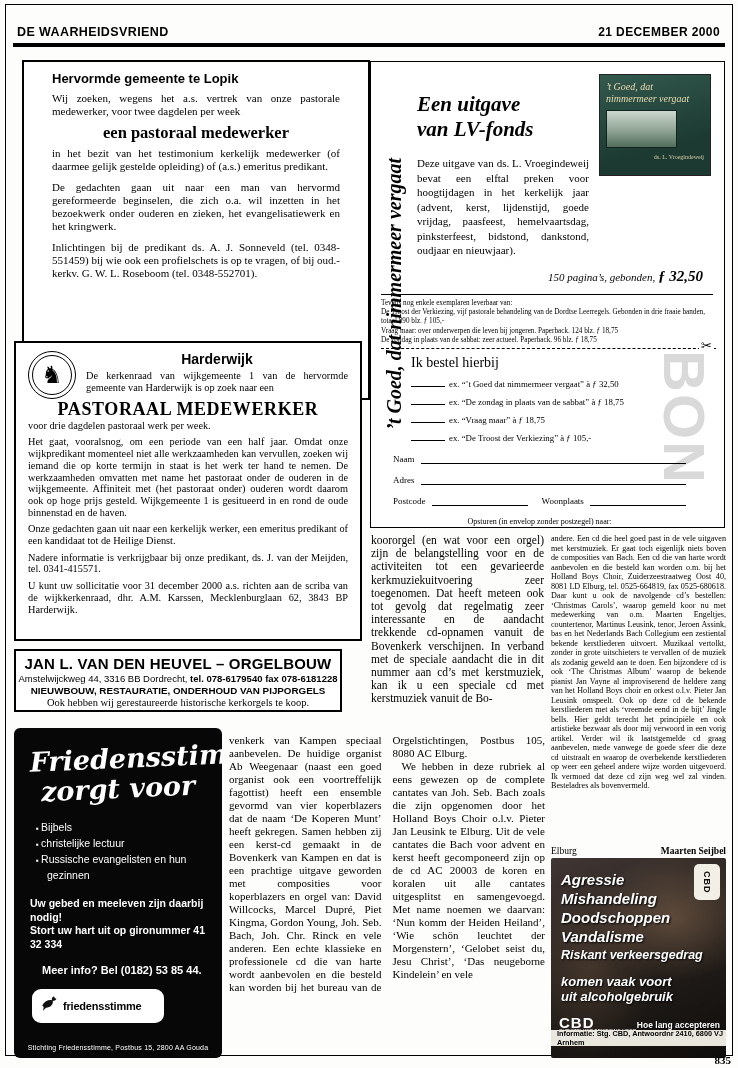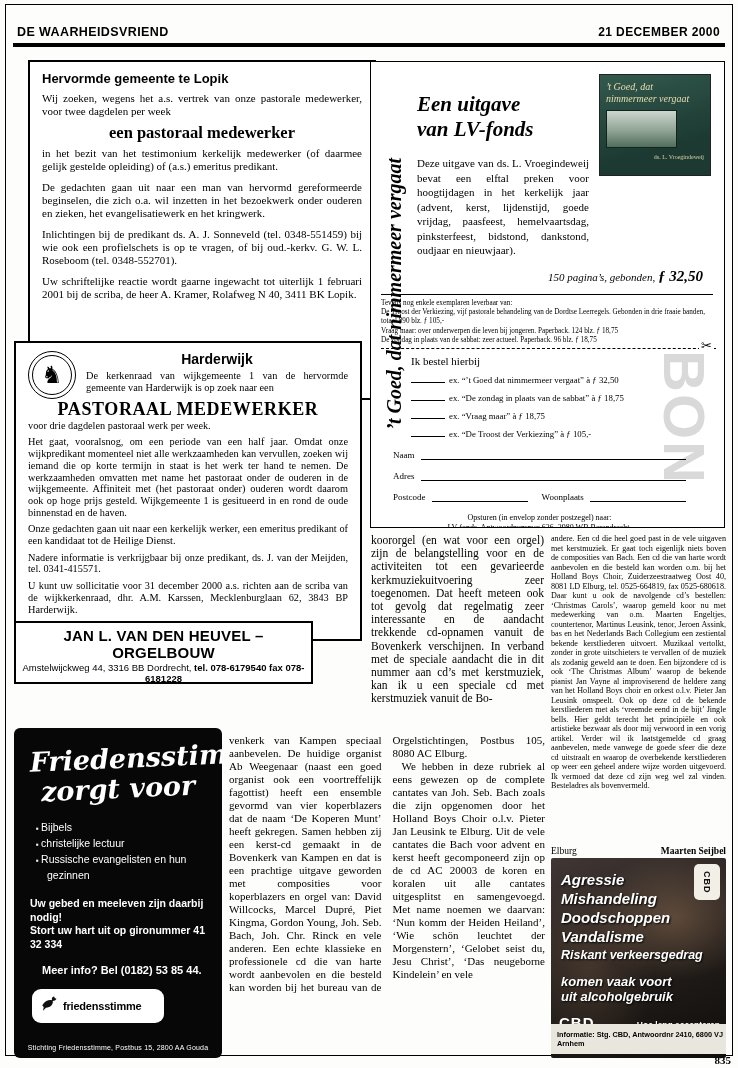--- a/index.html
+++ b/index.html
@@ -11,37 +11,37 @@
   }
   .frame { position:absolute; left:5px; top:4px; width:728px; height:1052px; border:1px solid #000; }
   .mast-left  { position:absolute; left:17px; top:25px; font:bold 12.5px "Liberation Sans",sans-serif; letter-spacing:.4px; }
   .mast-right { position:absolute; right:18px; top:25px; font:bold 12px "Liberation Sans",sans-serif; letter-spacing:.4px; }
   .thick-rule { position:absolute; left:13px; top:43px; width:712px; height:4px; background:#000; }
 
   .box { position:absolute; border:2px solid #000; background:#fff; overflow:hidden; }
   .just { text-align:justify; }
 
   
-  .lopik { left:28px; top:60px; width:348px; height:340px; padding:9px 12px; font-size:11px; line-height:13px; }
+  .lopik { left:22px; top:60px; width:348px; height:340px; padding:9px 28px; font-size:11px; line-height:13px; }
   .lopik p { margin-bottom:8px; }
   .lopik-title { font:bold 13px "Liberation Sans",sans-serif; margin-bottom:6px; }
   .lopik-vacancy { text-align:center; font-weight:bold; font-size:16.5px; margin:6px 0 8px; }
 
   
   .hw { left:14px; top:341px; width:348px; height:300px; padding:8px 12px; font-size:10.3px; line-height:11.7px; }
   .hw p { margin-bottom:5px; }
   .hw-top { display:flex; margin-bottom:4px; }
   .hw-logo { width:48px; height:48px; border:1.5px solid #000; border-radius:50%; padding:3px; flex:0 0 auto; }
   .hw-logo-inner { width:100%; height:100%; border:1px solid #000; border-radius:50%; display:flex; align-items:center; justify-content:center; font-family:"DejaVu Sans",sans-serif; font-size:24px; line-height:1; }
   .hw-right { flex:1; padding-left:10px; }
   .hw-title { text-align:center; font:bold 14px "Liberation Sans",sans-serif; margin-bottom:3px; }
   .hw-vacancy { text-align:center; font-weight:bold; font-size:18px; letter-spacing:.6px; margin:5px 0 4px; }
 
   
-  .org { left:14px; top:621px; width:299px; height:63px; border-width:2.5px; text-align:center; padding-top:4px; font-family:"Liberation Sans",sans-serif; }
+  .org { left:14px; top:649px; width:328px; height:63px; border-width:2.5px; text-align:center; padding-top:4px; font-family:"Liberation Sans",sans-serif; }
   .org-name { font-weight:bold; font-size:15px; letter-spacing:.2px; }
   .org-addr { font-size:9.5px; margin-top:1px; }
   .org-addr b { font-weight:bold; }
   .org-serv { font-weight:bold; font-size:9.8px; margin-top:1px; }
   .org-note { font-family:"Liberation Serif",serif; font-size:10.5px; margin-top:1px; }
 
   
   .fs { position:absolute; left:14px; top:728px; width:208px; height:330px; background:#070707; border-radius:6px; color:#fff; font-family:"Liberation Sans",sans-serif; overflow:hidden; }
   .fs-script { font-family:"DejaVu Serif",serif; font-style:italic; font-weight:bold; font-size:27px; line-height:30px; padding:16px 0 0 16px; transform:rotate(-2.5deg); }
   .fs-script .l2 { margin-left:10px; display:block; }
@@ -63,21 +63,21 @@
   .lv-cover-img { margin-top:5px; width:72%; height:38px; background:linear-gradient(180deg,#ccd6d0 0%,#8fa393 55%,#516d5c 100%); border:1px solid #11241e; }
   .lv-cover-author { font-size:6px; text-align:right; margin-top:6px; color:#d8cfa4; }
   .lv-body { position:absolute; left:46px; top:94px; width:172px; font-size:11px; line-height:14.5px; text-align:justify; }
   .lv-price { position:absolute; left:46px; top:206px; width:286px; text-align:right; font-size:11px; font-style:italic; }
   .lv-price b { font-size:15px; font-weight:bold; }
   .lv-small { position:absolute; left:10px; top:232px; width:332px; border-top:1px solid #000; padding-top:4px; font-size:7.2px; line-height:9.2px; }
   .lv-small b { font-weight:normal; }
   .lv-bon { position:absolute; right:6px; top:288px; writing-mode:vertical-rl; font-family:"Liberation Sans",sans-serif; font-weight:bold; font-size:58px; letter-spacing:2px; color:#d9d9d9; z-index:0; }
   .lv-form { position:absolute; left:10px; top:286px; width:335px; border-top:1px dashed #000; padding-top:6px; z-index:1; }
   .lv-scissors { position:absolute; right:2px; top:-11px; font-family:"DejaVu Sans",sans-serif; font-size:13px; background:#fff; padding:0 2px; }
-  .lv-form-head { font-size:11px; margin:0 0 7px 30px; }
+  .lv-form-head { font-size:14px; margin:0 0 7px 30px; }
   .lv-order-row { margin:0 0 7px 30px; font-size:8.8px; }
   .lv-blank { display:inline-block; width:34px; height:9px; border-bottom:1px solid #000; margin-right:4px; }
   .lv-field { display:flex; margin:11px 30px 0 12px; font-size:9px; }
   .lv-field .lbl { flex:0 0 auto; }
   .lv-field .line { flex:1; border-bottom:1px solid #000; margin-left:6px; }
   .lv-field .lbl2 { margin-left:14px; }
   .lv-send { margin:11px 30px 0 12px; font-size:8px; line-height:10px;text-align:center; }
 
   
   .art { position:absolute; text-align:justify; overflow:hidden; }
@@ -98,42 +98,41 @@
   .cbd-words { position:absolute; left:10px; top:12px; font-weight:bold; font-style:italic; text-shadow:1px 1px 2px #000; }
   .cbd-words div { line-height:19px; font-size:15px; }
   .cbd-words div:last-child { font-size:12.5px; }
   .cbd-concl { position:absolute; left:10px; top:116px; font-weight:bold; font-style:italic; font-size:13px; line-height:15px; text-shadow:1px 1px 2px #000; }
   .cbd-emblem { position:absolute; right:6px; top:6px; width:26px; height:36px; background:#f2efe6; border-radius:5px; color:#111; display:flex; align-items:center; justify-content:center; }
   .cbd-emblem span { writing-mode:vertical-rl; font-size:9px; font-weight:bold; letter-spacing:1px; }
   .cbd-bottom { position:absolute; left:8px; right:6px; bottom:18px; display:flex; align-items:flex-end; justify-content:space-between; }
   .cbd-logo { font-weight:bold; font-size:15px; letter-spacing:1px; line-height:13px; }
   .cbd-caption { font-size:4.5px; letter-spacing:.2px; line-height:5.5px; }
   .cbd-question { font-weight:bold; font-size:8.5px; line-height:10px; text-align:left; text-shadow:1px 1px 1px #000; }
-  .cbd-infobar { position:absolute; left:0; bottom:4px; width:100%; height:30px; background:#e9e6dd; color:#000; font-size:7.3px; font-weight:bold; display:flex; align-items:center; padding-left:6px; }
+  .cbd-infobar { position:absolute; left:0; bottom:12px; width:100%; height:16px; background:#e9e6dd; color:#000; font-size:7.3px; font-weight:bold; display:flex; align-items:center; padding-left:6px; }
 
   .page-num { position:absolute; right:7px; top:1054px; font:bold 11px "Liberation Serif",serif; }
 </style>
 </head>
 <body>
 
 <div>
   <div class="frame"></div>
 
   <div class="mast-left">DE WAARHEIDSVRIEND</div>
   <div class="mast-right">21 DECEMBER 2000</div>
   <div class="thick-rule"></div>
 
   <section class="box lopik">
     <h2 class="lopik-title">Hervormde gemeente te Lopik</h2>
     <p class="just">Wij zoeken, wegens het a.s. vertrek van onze pastorale medewerker, voor twee dagdelen per week</p>
     <p class="lopik-vacancy">een pastoraal medewerker</p>
     <p class="just">in het bezit van het testimonium kerkelijk medewerker (of daarmee gelijk gestelde opleiding) of (a.s.) emeritus predikant.</p>
     <p class="just">De gedachten gaan uit naar een man van hervormd gereformeerde beginselen, die zich o.a. wil inzetten in het bezoekwerk onder ouderen en zieken, het evangelisatiewerk en het kringwerk.</p>
     <p class="just">Inlichtingen bij de predikant ds. A. J. Sonneveld (tel. 0348-551459) bij wie ook een profielschets is op te vragen, of bij oud.-kerkv. G. W. L. Roseboom (tel. 0348-552701).</p>
-    <p class="just">Uw schriftelijke reactie wordt gaarne ingewacht tot uiterlijk 1 februari 2001 bij de scriba, de heer A. Kramer, Rolafweg N 40, 3411 BK Lopik.</p>
   </section>
 
   <section class="box hw">
     <div class="hw-top">
       <div class="hw-logo">
         <div class="hw-logo-inner">♞</div>
       </div>
       <div class="hw-right">
         <div class="hw-title">Harderwijk</div>
         <div class="just">De kerkenraad van wijkgemeente 1 van de hervormde gemeente van Harderwijk is op zoek naar een</div>

